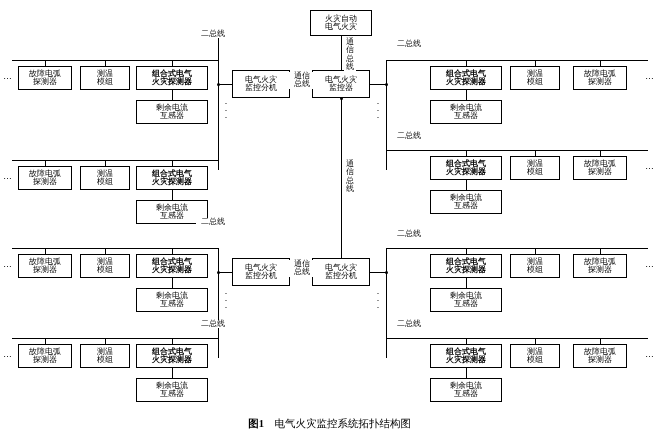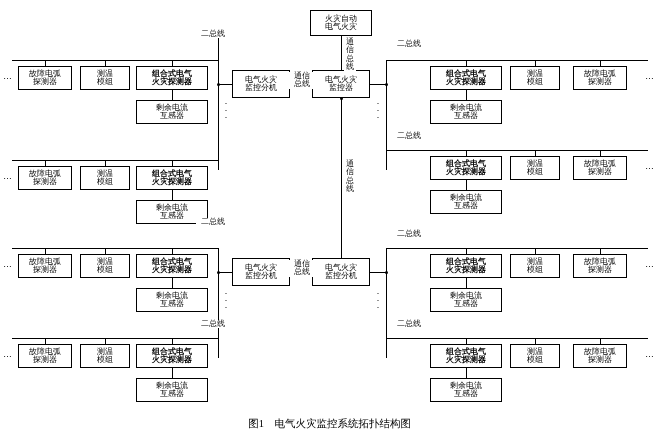--- a/index.html
+++ b/index.html
@@ -77,21 +77,21 @@
   
   .caption{
     position:absolute;
     left:0;right:0;
     bottom:10px;
     text-align:center;
     font-size:10.5px;
     font-family:"Liberation Serif","DejaVu Serif",serif;
     z-index:6;
   }
-  .caption .t1{font-weight:normal;}
+  .caption .t1{font-weight:bold;}
 </style>
 </head>
 <body>
 
 <div id="stage">
 
   <div class="box" style="left:310px;top:10px;width:62px;height:26px;">
     <span>火灾自动</span>
     <span>电气火灾</span>
   </div>

